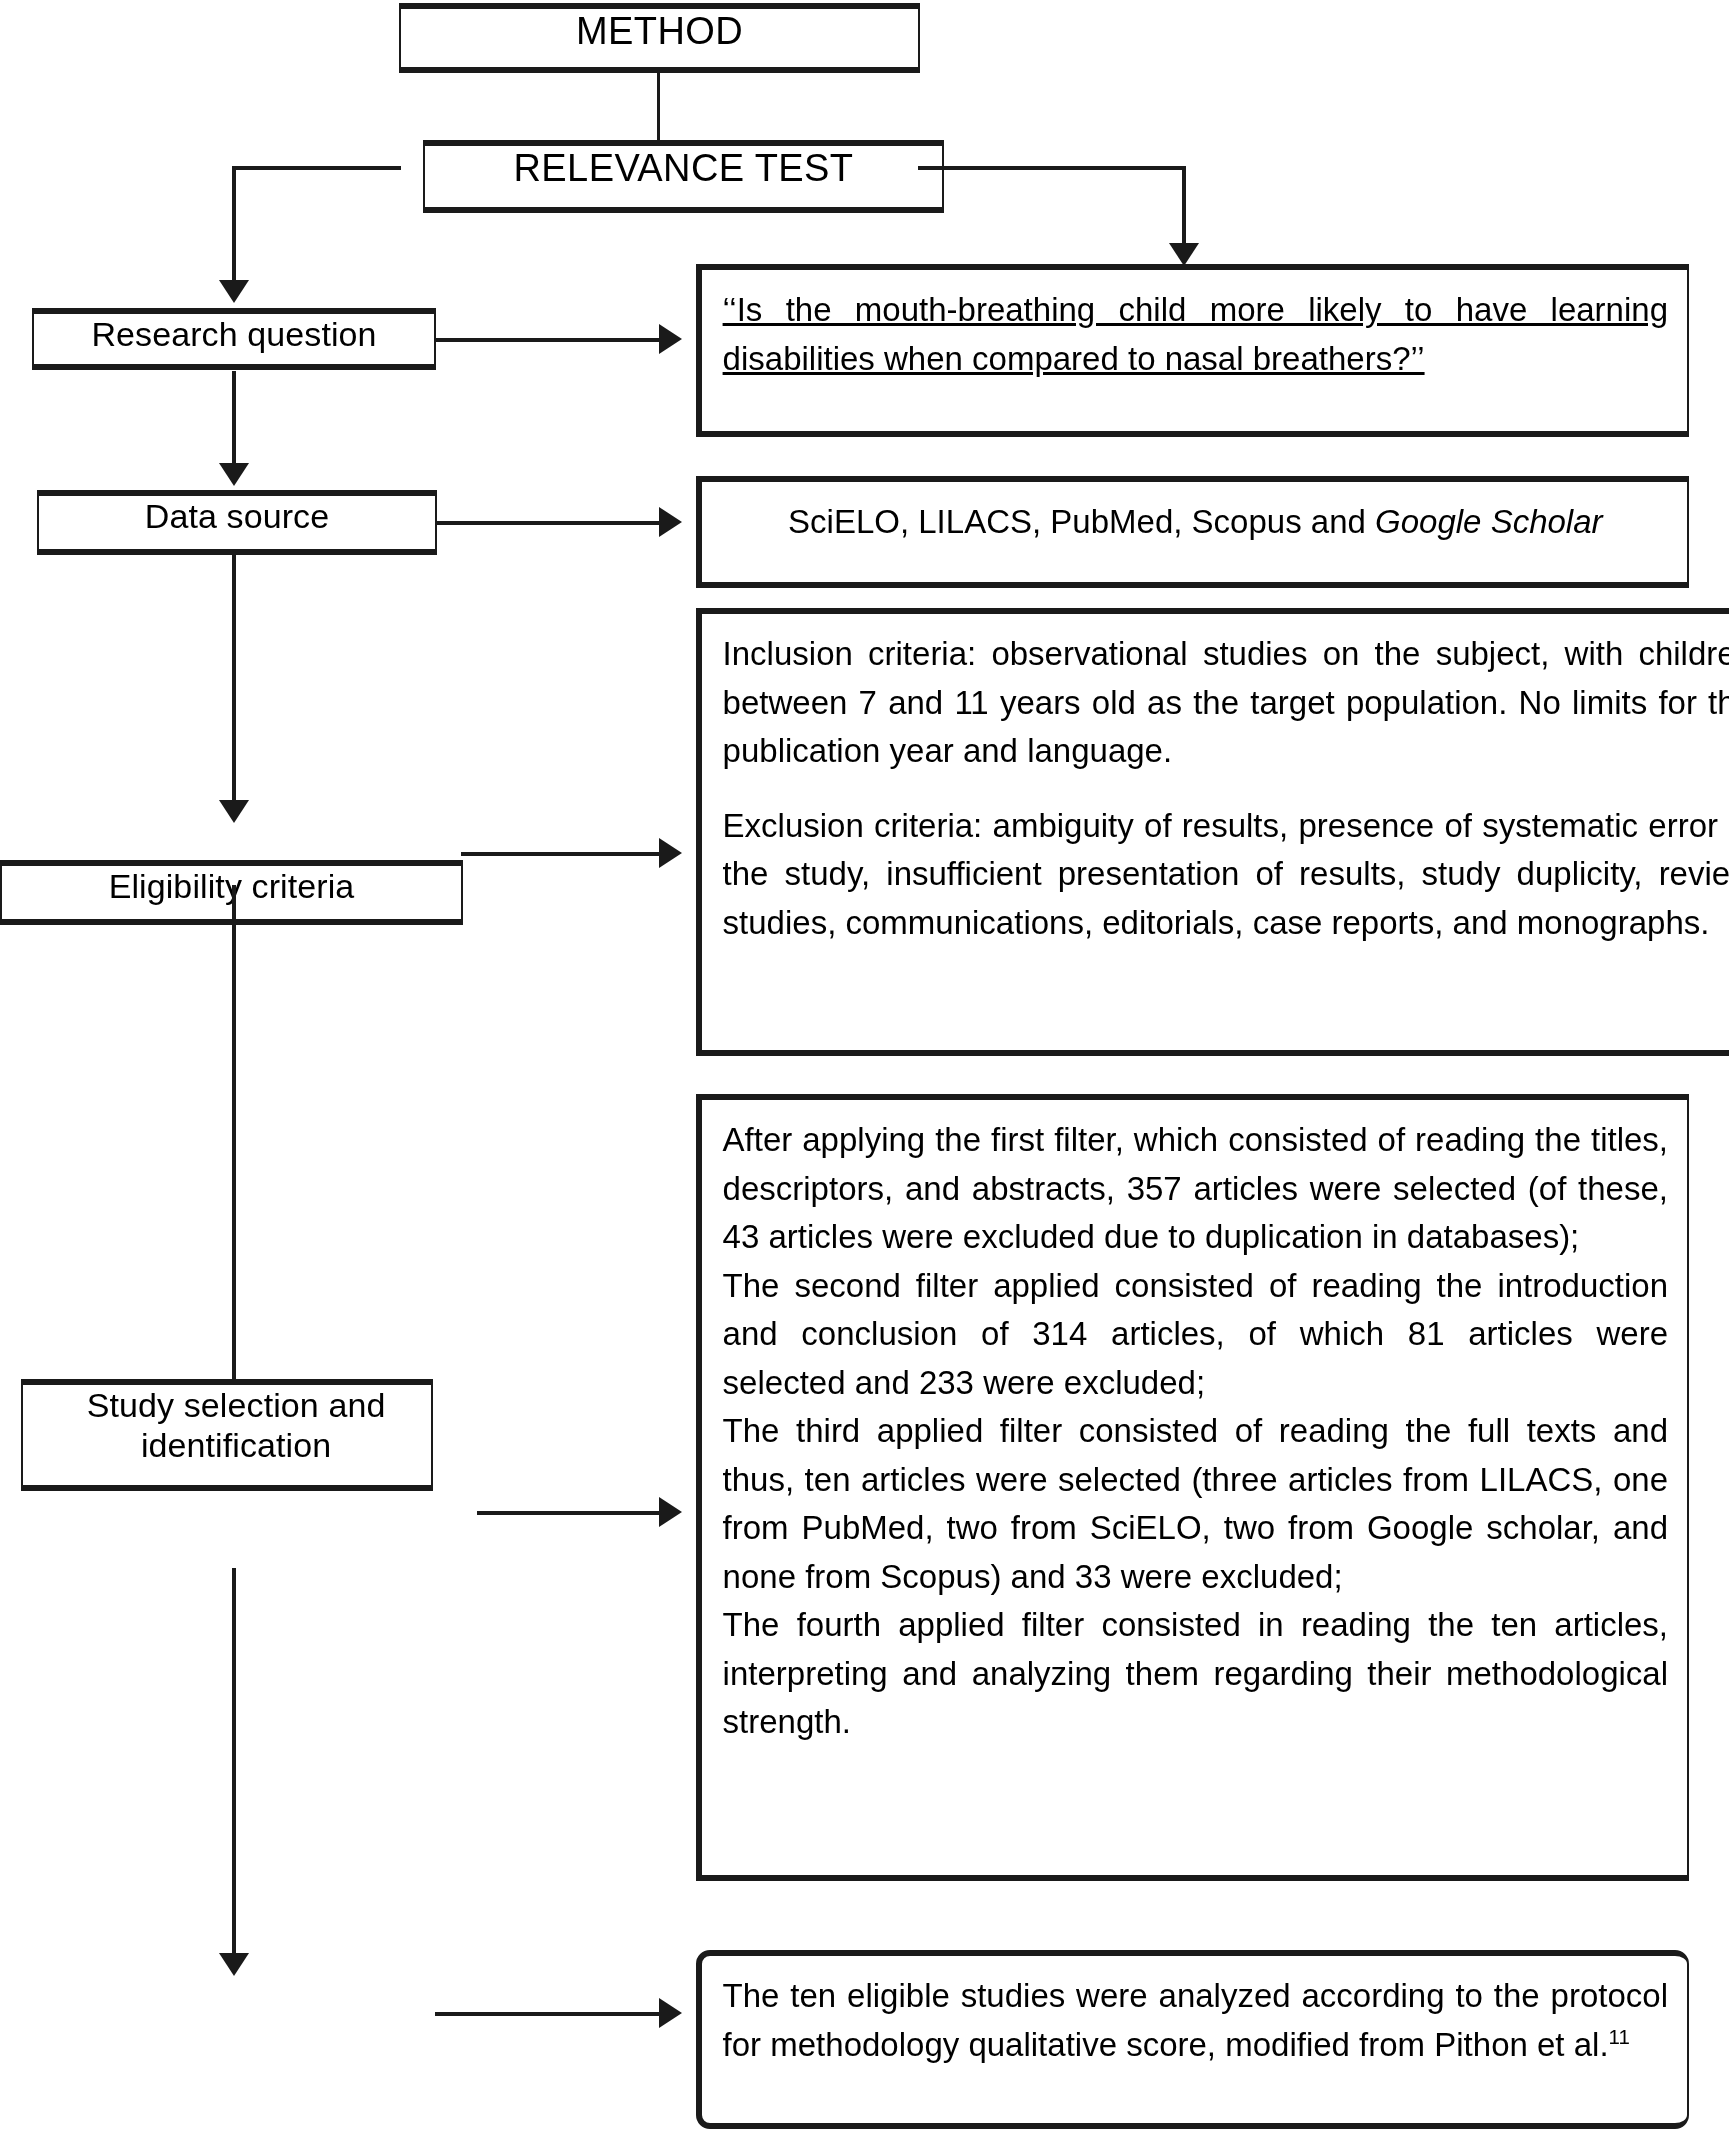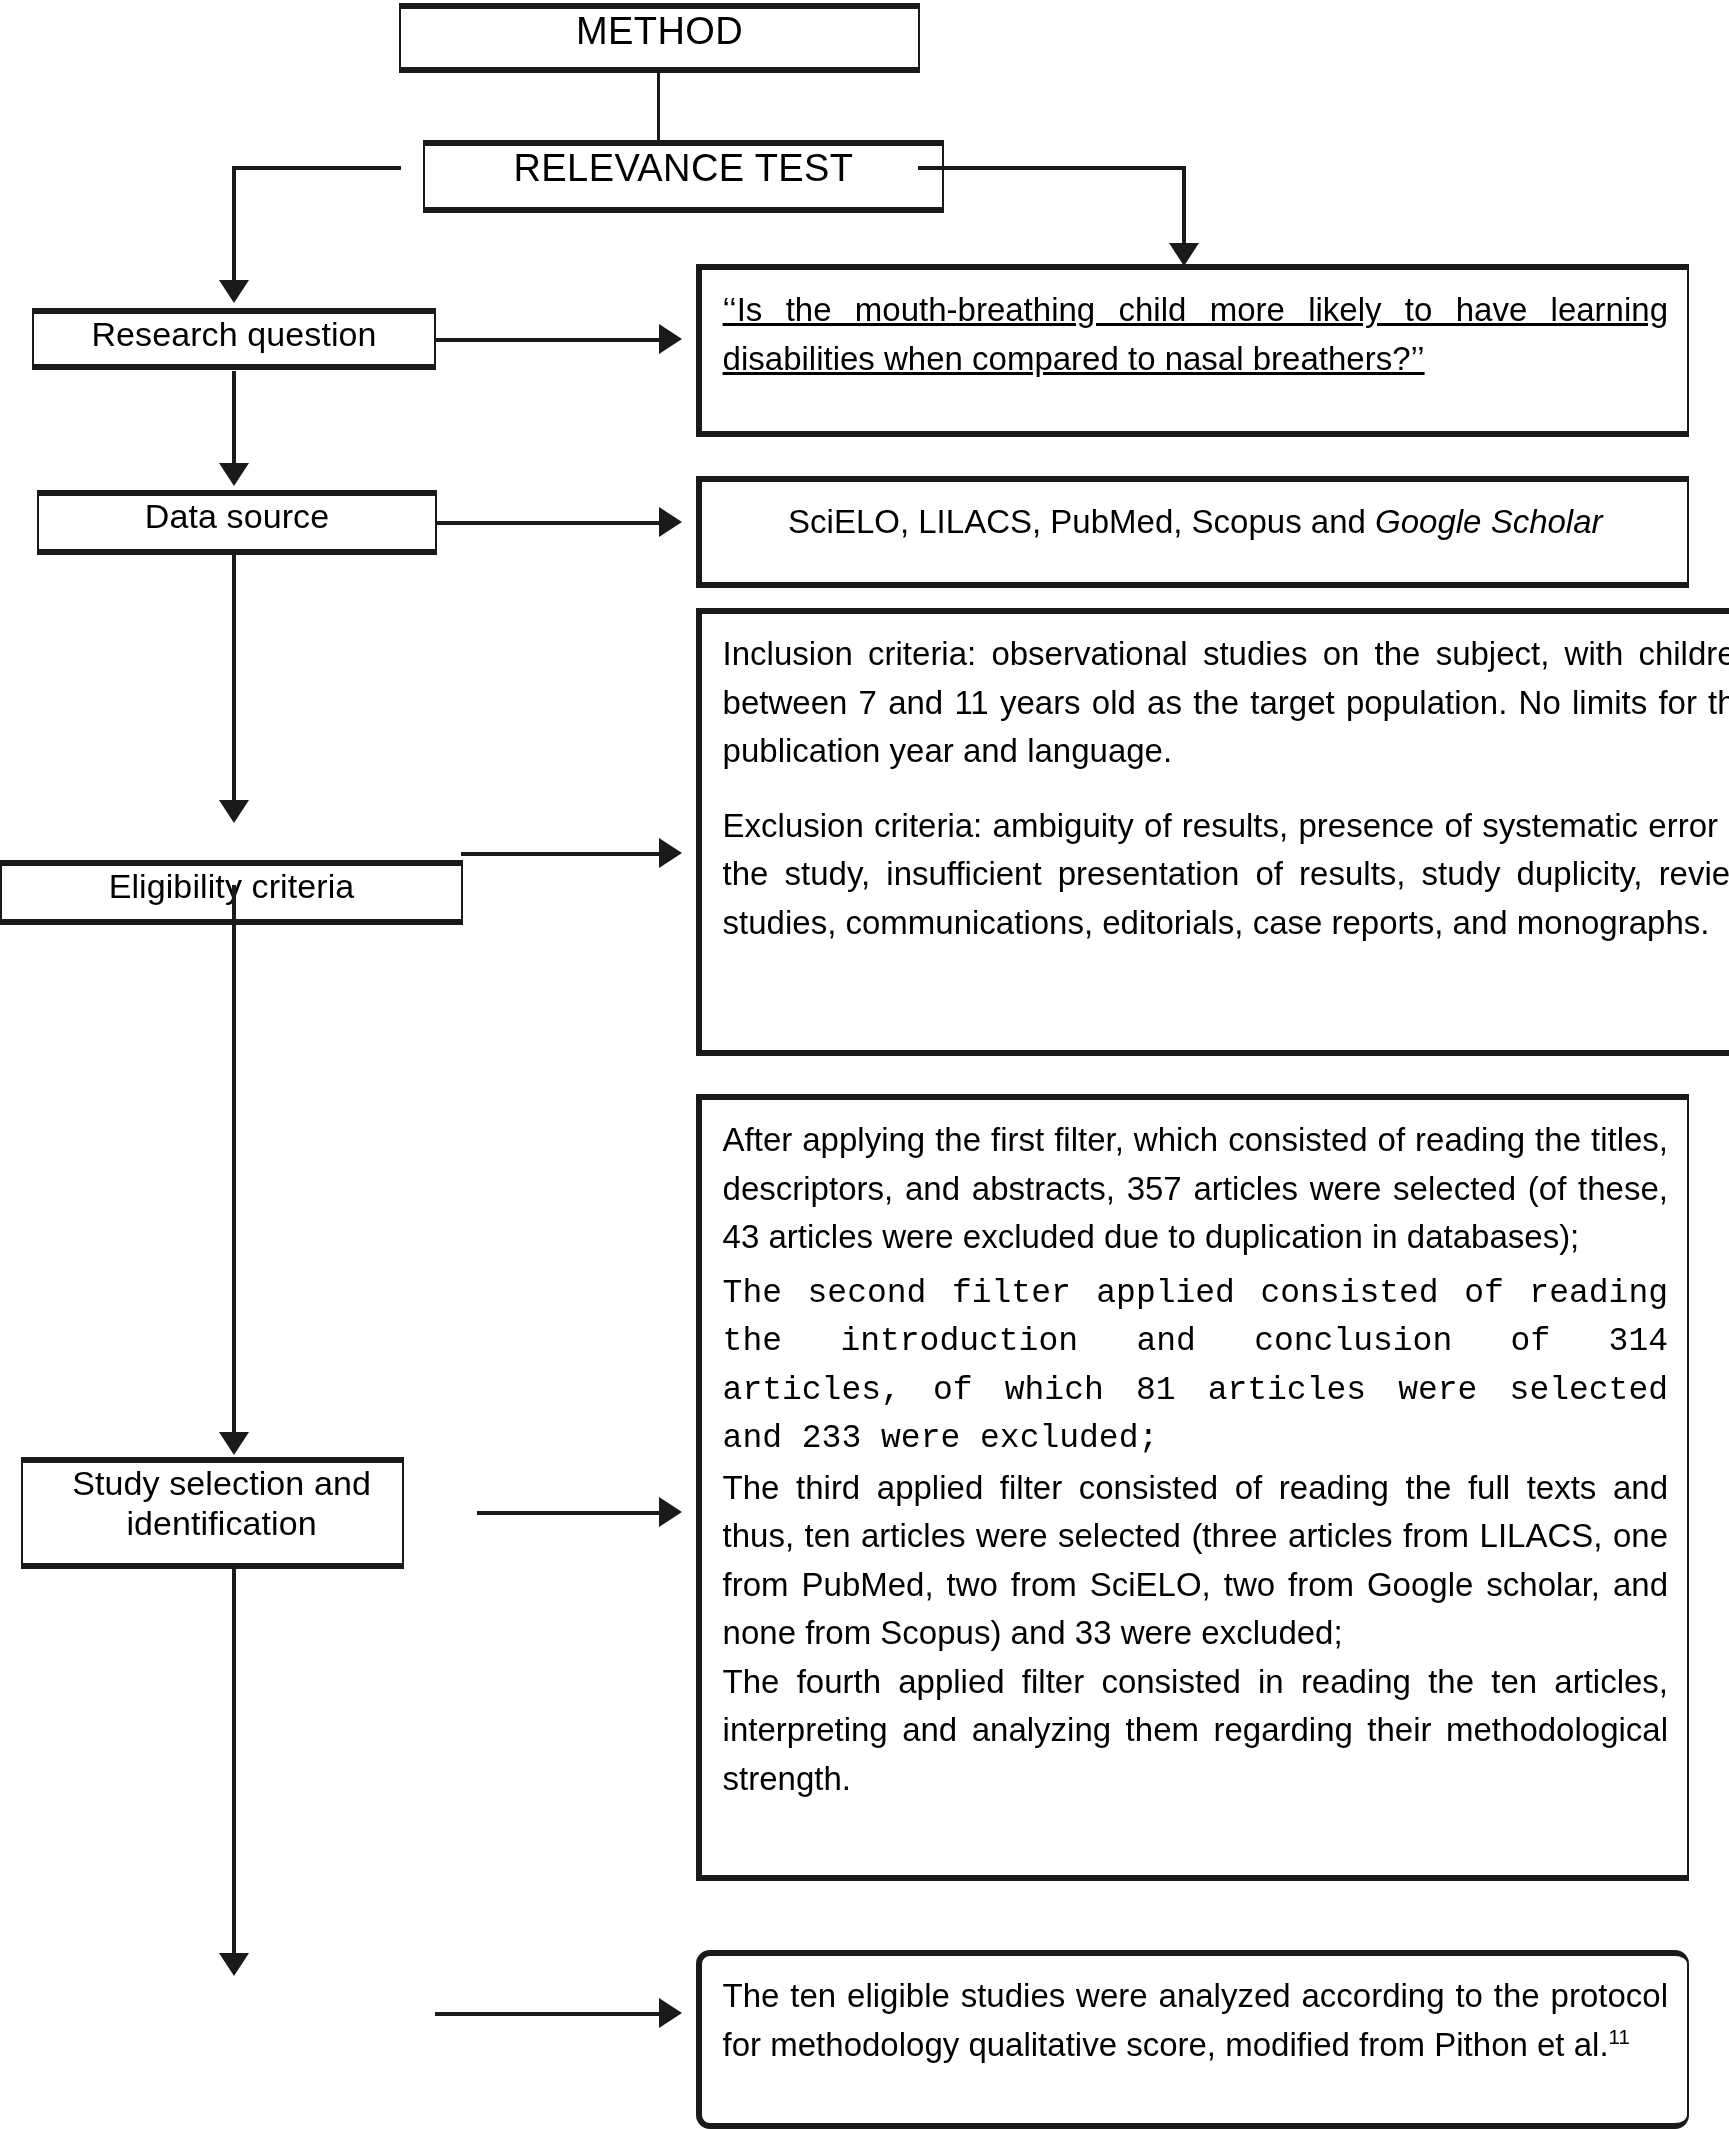--- a/index.html
+++ b/index.html
@@ -157,21 +157,21 @@
   <div class="box heavy" style="left:0px; top:860px; width:463px; height:65px;">
     <span class="txt stage">Eligibility criteria</span>
   </div>
 
   <div class="hline" style="left:461px; top:852px; width:201px; height:3.7px;"></div>
   <div class="arrow-right" style="left:659px; top:838px;"></div>
 
   <div class="vline" style="left:232px; top:885px; width:3.7px; height:551px;"></div>
   <div class="arrow-down" style="left:219px; top:1432px;"></div>
 
-  <div class="box heavy" style="left:20.6px; top:1457px; width:383px; height:112px;padding-left:19px;">
+  <div class="box heavy" style="left:20.6px; top:1379px; width:412px; height:112px;padding-left:19px;">
     <span class="txt stage">Study selection and identification</span>
   </div>
 
   <div class="hline" style="left:477px; top:1511px; width:185px; height:3.7px;"></div>
   <div class="arrow-right" style="left:659px; top:1497px;"></div>
 
   <div class="vline" style="left:232px; top:1568px; width:3.7px; height:389px;"></div>
   <div class="arrow-down" style="left:219px; top:1953px;"></div>
 
 
@@ -189,21 +189,21 @@
   <div class="box heavy heavy-left detail" style="left:696px; top:608px; width:1079px; height:448px;">
     <span class="txt">
       <span class="para">Inclusion criteria: observational studies on the subject, with children between 7 and 11 years old as the target population. No  limits  for  the  publication year and language.</span>
       <span class="para">Exclusion criteria: ambiguity of  results, presence of systematic error in the study, insufficient presentation of    results,   study   duplicity,   review   studies, communications,  editorials,  case  reports,  and monographs.</span>
     </span>
   </div>
 
   <div class="box heavy heavy-left detail" style="left:696px; top:1094px; width:993px; height:787px;">
     <span class="txt">
       <span class="para">After  applying  the  first  filter,  which  consisted of reading the titles, descriptors, and abstracts, 357 articles were selected (of these, 43 articles were excluded due to duplication in databases);</span>
-      <span class="para" style="margin-top:8px;font-family:Liberation Mono, monospace;">The  second filter  applied consisted of  reading the introduction  and  conclusion  of 314  articles,  of which 81 articles were selected and 233 were excluded;</span>
+      <span class="para" style="margin-top:0;">The  second filter  applied consisted of  reading the introduction  and  conclusion  of 314  articles,  of which 81 articles were selected and 233 were excluded;</span>
       <span class="para" style="margin-top:0;">The  third  applied filter  consisted of  reading the full texts and thus, ten articles were selected (three articles from LILACS, one from PubMed, two from SciELO, two from Google scholar, and none from Scopus) and 33 were excluded;</span>
       <span class="para" style="margin-top:0;">The fourth applied filter consisted in reading the ten articles, interpreting and analyzing them regarding their methodological strength.</span>
     </span>
   </div>
 
   <div class="box heavy heavy-left detail" style="left:696px; top:1950px; width:993px; height:179px;border-radius:14px;">
     <span class="txt"><span>The ten eligible studies were analyzed according to the protocol for   methodology qualitative score, modified from Pithon et al.</span><sup>11</sup></span>
   </div>
 
 </div>

